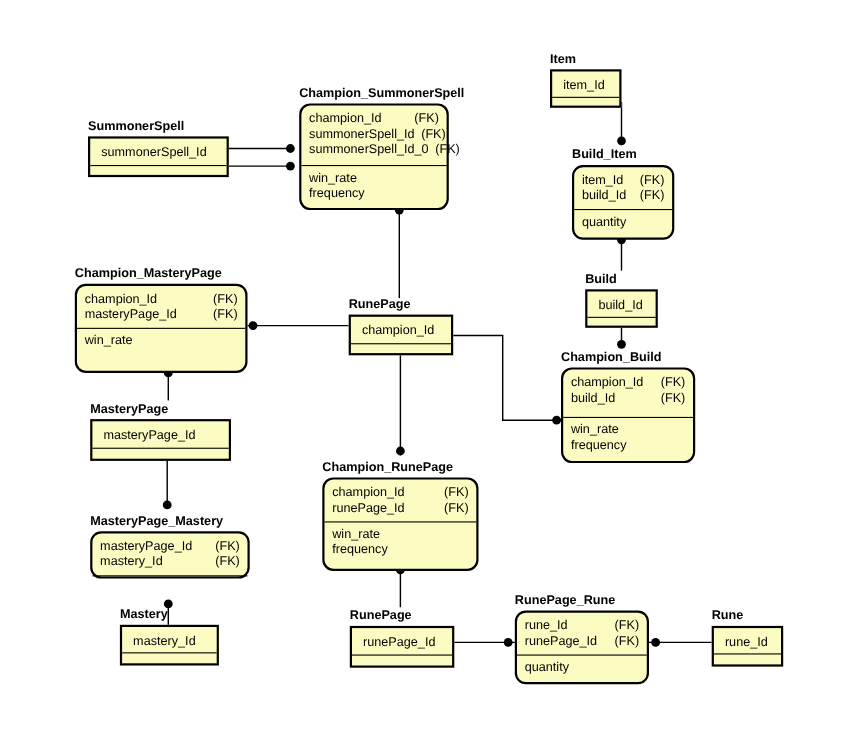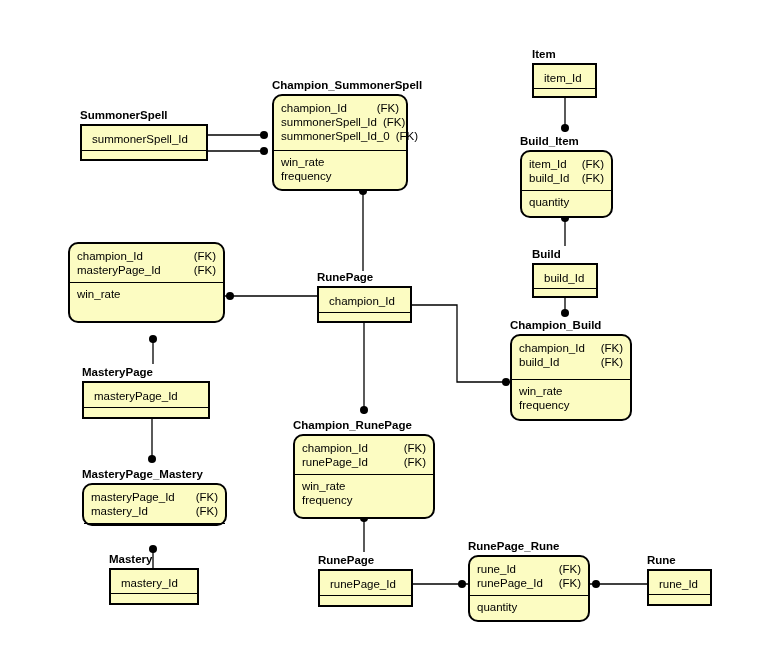--- a/index.html
+++ b/index.html
@@ -70,21 +70,21 @@
   <div class="entity parent" style="left:80px;top:108px;width:128px">
     <div class="etitle">SummonerSpell</div>
     <div class="ebox">
       <div class="keysec" style="height:19px">
         <div class="prow">summonerSpell_Id</div>
       </div>
       <div class="attrsec" style="height:4px"></div>
     </div>
   </div>
 
-  <div class="entity parent" style="left:532px;top:47px;width:65px">
+  <div class="entity parent" style="left:500px;top:47px;width:65px">
     <div class="etitle">Item</div>
     <div class="ebox">
       <div class="keysec" style="height:18px">
         <div class="prow">item_Id</div>
       </div>
       <div class="attrsec" style="height:3px"></div>
     </div>
   </div>
 
   <div class="entity parent" style="left:532px;top:247px;width:66px">
@@ -165,20 +165,21 @@
         </div>
       </div>
       <div class="attrsec" style="height:34px">
         <div class="arow">win_rate</div>
         <div class="arow">frequency</div>
       </div>
     </div>
   </div>
 
   <div class="entity child" style="left:68px;top:242px;width:157px">
+    <div class="etitle">Champion_MasteryPage</div>
     <div class="ebox">
       <div class="keysec" style="height:33px">
         <div class="krow">
           <span>champion_Id</span>
           <span class="fk">(FK)</span>
         </div>
         <div class="krow">
           <span>masteryPage_Id</span>
           <span class="fk">(FK)</span>
         </div>

